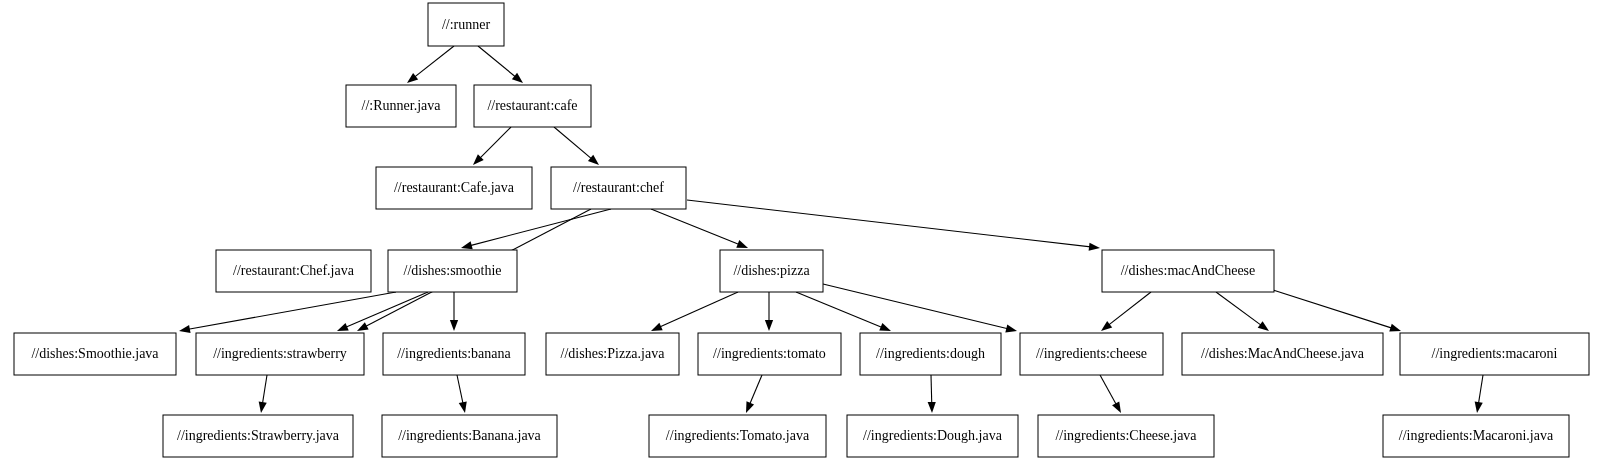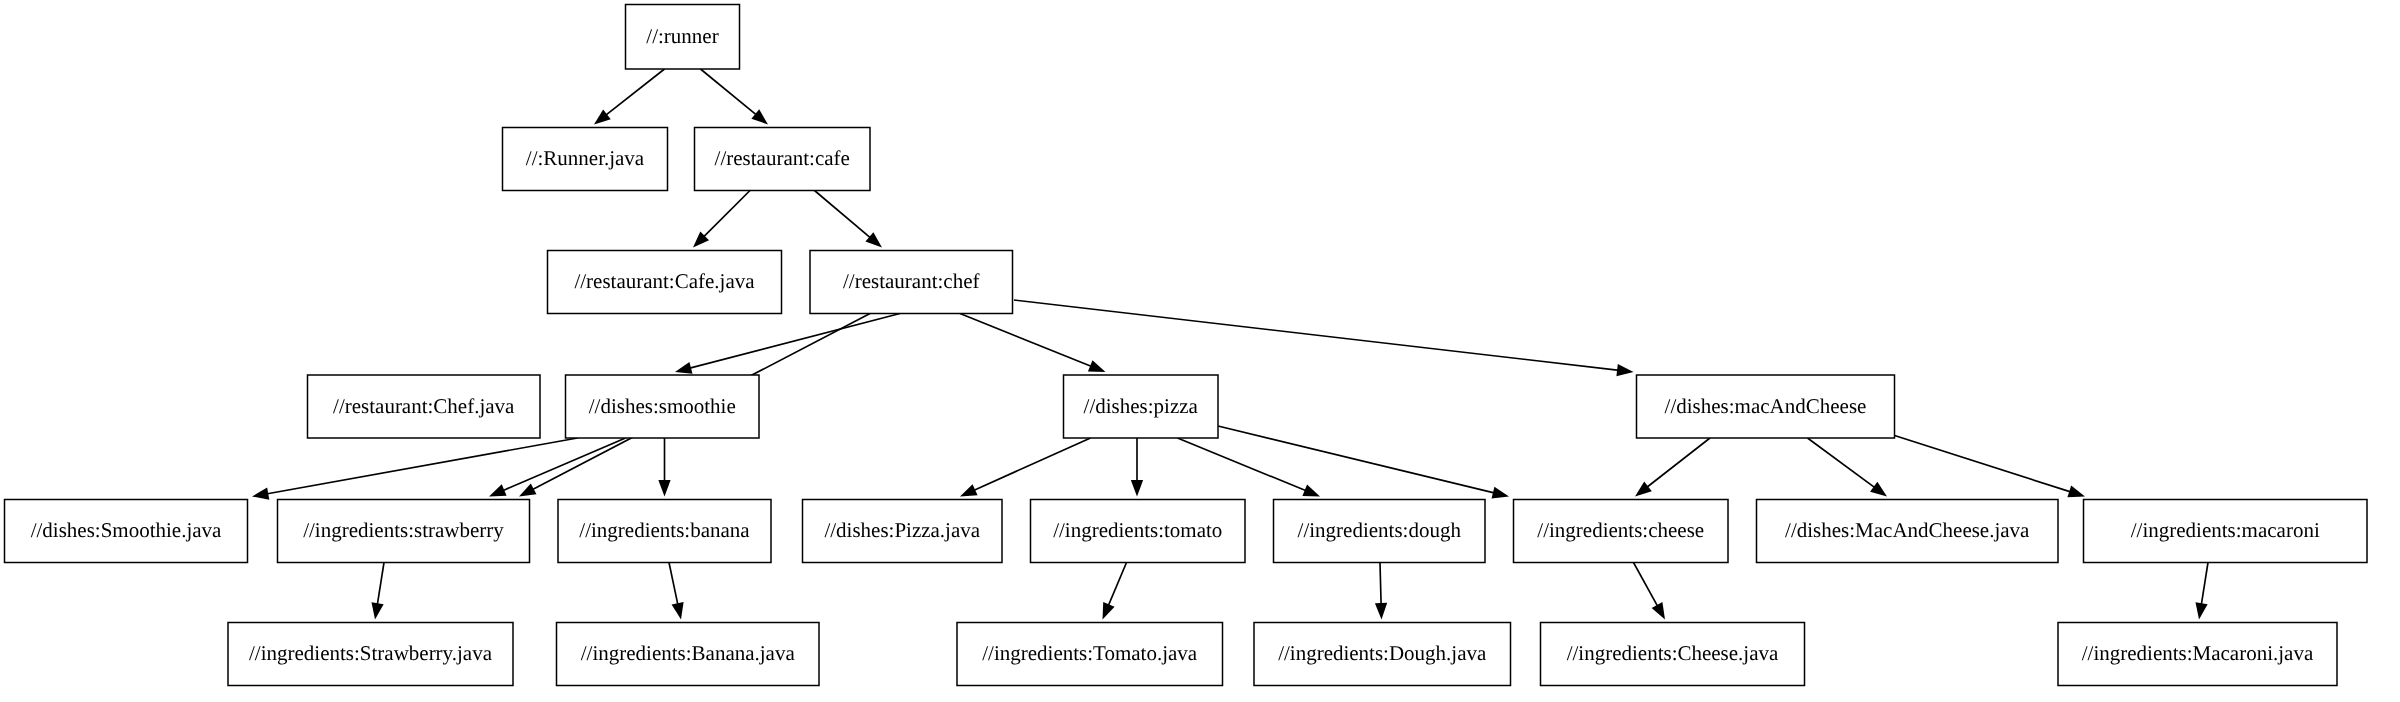--- a/index.html
+++ b/index.html
@@ -10,20 +10,21 @@
   body {
     width: 1600px;
     height: 468px;
     font-family: "Liberation Serif", "DejaVu Serif", serif;
     overflow: hidden;
   }
   #graph-root {
     position: relative;
     width: 1464px;
     height: 468px;
+    margin-left: 11px;
   }
   svg.graph-canvas {
     position: absolute;
     top: 0;
     left: 0;
     width: 1600px;
     height: 468px;
     display: block;
   }
   .node-box {

